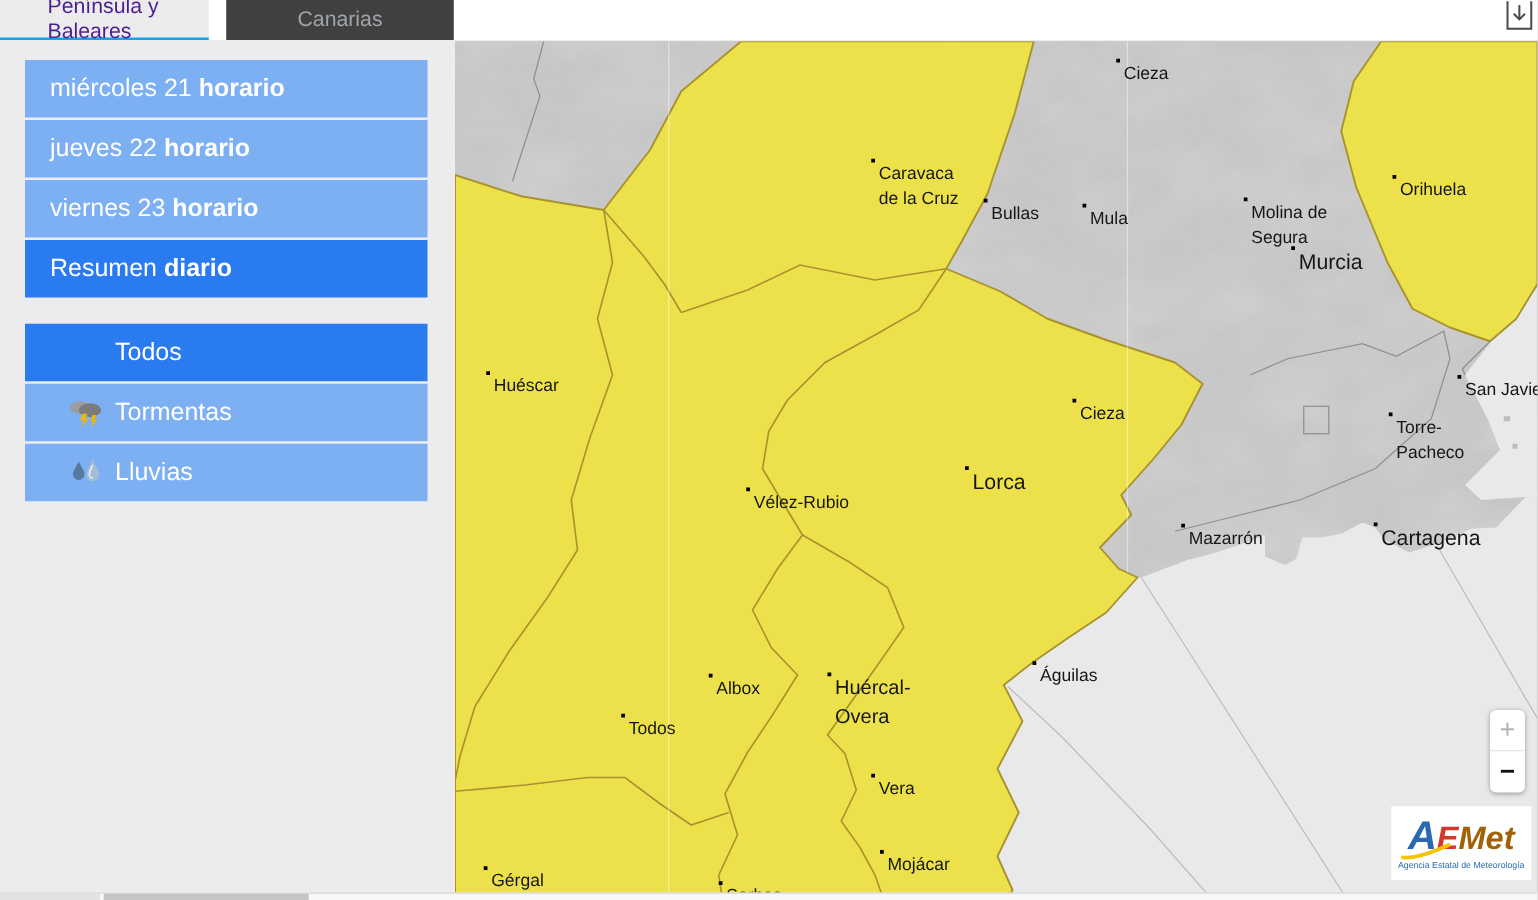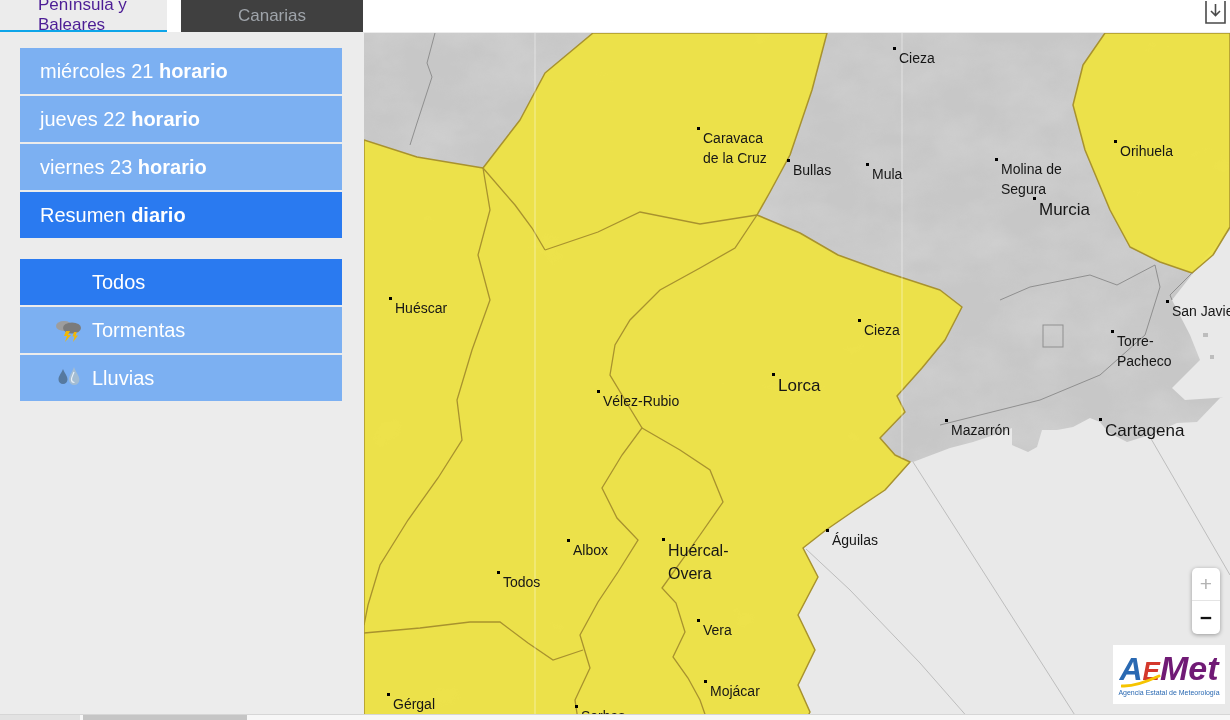--- a/index.html
+++ b/index.html
@@ -44,21 +44,21 @@
              font-size:21px; cursor:pointer; }
   .zoomctl .zplus { color:#b3b3b3; border-bottom:1px solid #e4e4e4; }
   .zoomctl .zminus { color:#111; font-weight:bold; }
 
   .aemet { position:absolute; left:1113px; top:645px; width:112px; height:59px; background:#ffffff;
            text-align:center; }
   .aemet .logo-row { position:relative; height:40px; margin-top:3px;
            font-weight:bold; font-style:italic; line-height:40px; }
   .aemet .la { color:#2a69b2; font-size:32px; }
   .aemet .le { color:#d4382c; font-size:26px; }
-  .aemet .lm { color:#701a75; font-size:34px; }
+  .aemet .lm { color:#a16207; font-size:26px; }
   .aemet .caption { font-size:7px; color:#2a69b2; margin-top:1px; }
   .aemet svg.swoosh { position:absolute; left:8px; top:26px; }
 
   
   .hscroll { position:absolute; left:0; top:714px; width:1230px; height:6px;
              background:#f7f7f7; border-top:1px solid #d6d6d6; }
   .hscroll .cap { position:absolute; left:0; top:0; width:80px; height:6px; background:#e2e2e2; }
   .hscroll .thumb { position:absolute; left:83px; top:0; width:164px; height:6px; background:#c5c5c5; }
 </style>
 </head>

